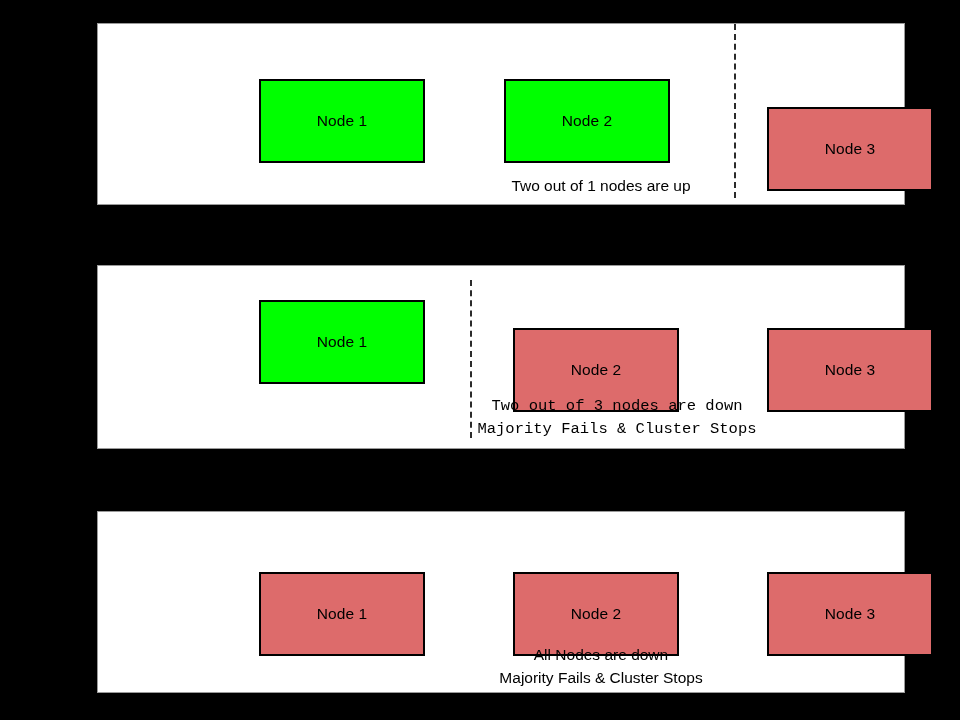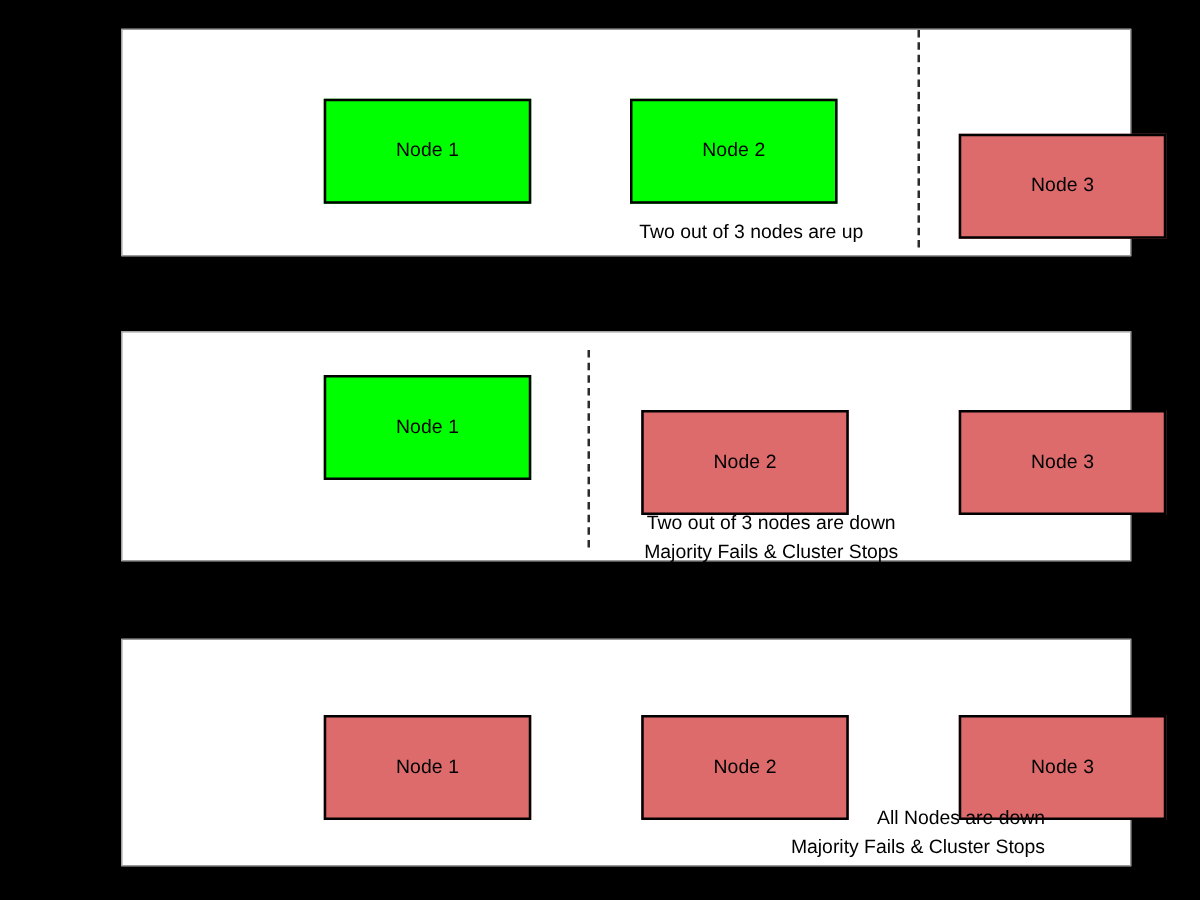--- a/index.html
+++ b/index.html
@@ -87,48 +87,48 @@
         <div class="node up" style="left: 161px; top: 55px;">
           <span class="node-label">Node 1</span>
         </div>
         <div class="node up" style="left: 406px; top: 55px;">
           <span class="node-label">Node 2</span>
         </div>
         <div class="node down" style="left: 669px; top: 55px;">
           <span class="node-label">Node 3</span>
         </div>
         <div class="caption" style="left: 268px; top: 150px; width: 470px;">
-          <span class="caption-line">Two out of 3 nodes are up</span>
+          <span class="caption-line">Two out of 1 nodes are up</span>
         </div>
       </div>
       <div class="panel" id="panel-1" style="top: 265px; height: 184px;">
         <div class="divider" style="left: 372px; top: 14px; height: 158px;"></div>
         <div class="node up" style="left: 161px; top: 34px;">
           <span class="node-label">Node 1</span>
         </div>
         <div class="node down" style="left: 415px; top: 34px;">
           <span class="node-label">Node 2</span>
         </div>
         <div class="node down" style="left: 669px; top: 34px;">
           <span class="node-label">Node 3</span>
         </div>
-        <div class="caption" style="left: 284px; top: 141px; width: 470px;">
+        <div class="caption" style="left: 284px; top: 129px; width: 470px; font-family: Liberation Mono, monospace;">
           <span class="caption-line">Two out of 3 nodes are down</span>
           <span class="caption-line">Majority Fails &amp; Cluster Stops</span>
         </div>
       </div>
       <div class="panel" id="panel-2" style="top: 511px; height: 182px;">
         <div class="node down" style="left: 161px; top: 32px;">
           <span class="node-label">Node 1</span>
         </div>
         <div class="node down" style="left: 415px; top: 32px;">
           <span class="node-label">Node 2</span>
         </div>
         <div class="node down" style="left: 669px; top: 32px;">
           <span class="node-label">Node 3</span>
         </div>
-        <div class="caption" style="left: 268px; top: 131px; width: 470px; text-align: right;">
+        <div class="caption" style="left: 268px; top: 131px; width: 470px;">
           <span class="caption-line">All Nodes are down</span>
           <span class="caption-line">Majority Fails &amp; Cluster Stops</span>
         </div>
       </div>
     </div>
 </div>
 
 </body></html>

